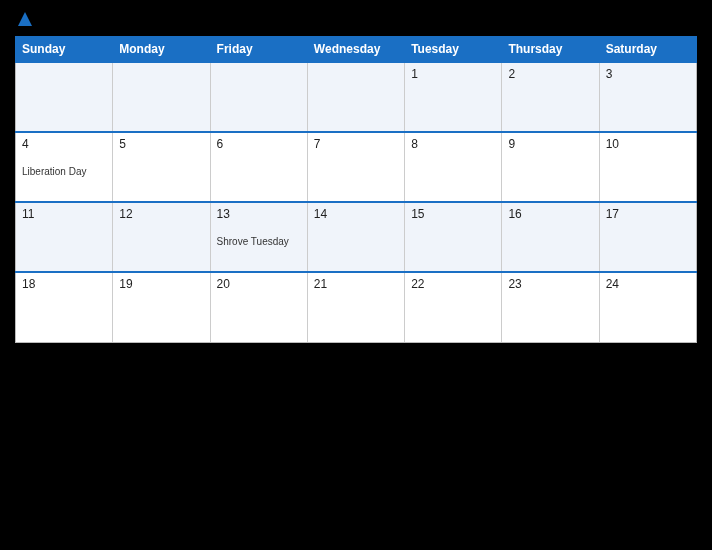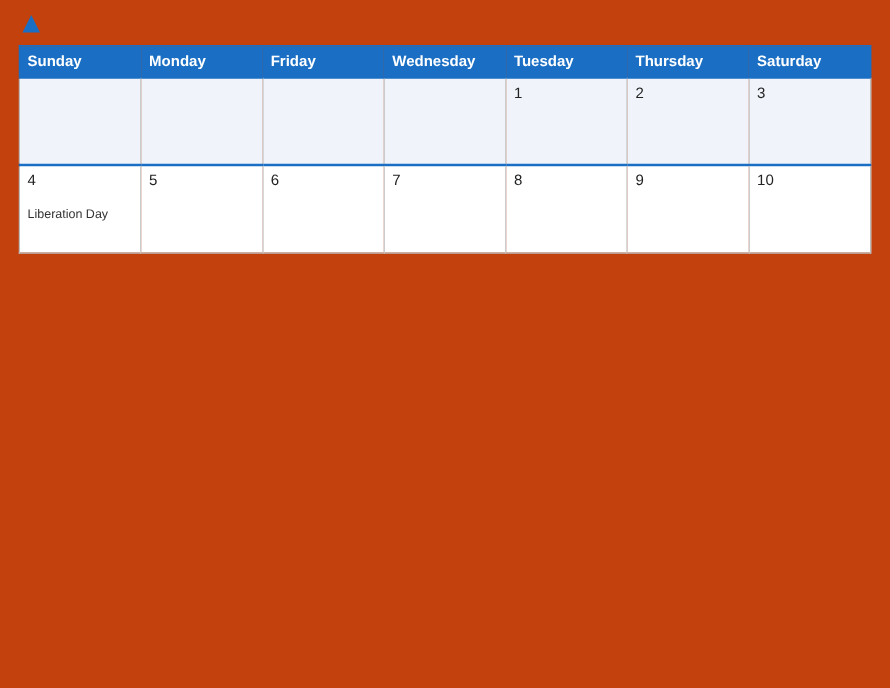--- a/index.html
+++ b/index.html
@@ -6,21 +6,21 @@
     body {
       font-family: Arial, sans-serif;
       background: #fff;
       width: 712px;
       height: 550px;
       overflow: hidden;
     }
     .calendar-container {
       width: 712px;
       height: 550px;
-      background: #c2410c;
+      background: #000000;
       padding: 10px 15px;
     }
     .header {
       display: flex;
       align-items: center;
       justify-content: space-between;
       margin-bottom: 8px;
     }
     .logo-text-general {
       font-size: 13px;
@@ -186,15 +186,62 @@
           <td>
             <span class="day-number">8</span>
           </td>
           <td>
             <span class="day-number">9</span>
           </td>
           <td>
             <span class="day-number">10</span>
           </td>
         </tr>
+        <tr>
+          <td>
+            <span class="day-number">11</span>
+          </td>
+          <td>
+            <span class="day-number">12</span>
+          </td>
+          <td>
+            <span class="day-number">13</span>
+            <span class="event-label">Shrove Tuesday</span>
+          </td>
+          <td>
+            <span class="day-number">14</span>
+          </td>
+          <td>
+            <span class="day-number">15</span>
+          </td>
+          <td>
+            <span class="day-number">16</span>
+          </td>
+          <td>
+            <span class="day-number">17</span>
+          </td>
+        </tr>
+        <tr>
+          <td>
+            <span class="day-number">18</span>
+          </td>
+          <td>
+            <span class="day-number">19</span>
+          </td>
+          <td>
+            <span class="day-number">20</span>
+          </td>
+          <td>
+            <span class="day-number">21</span>
+          </td>
+          <td>
+            <span class="day-number">22</span>
+          </td>
+          <td>
+            <span class="day-number">23</span>
+          </td>
+          <td>
+            <span class="day-number">24</span>
+          </td>
+        </tr>
       </tbody>
   </table>
 </div>
 
 </body></html>

